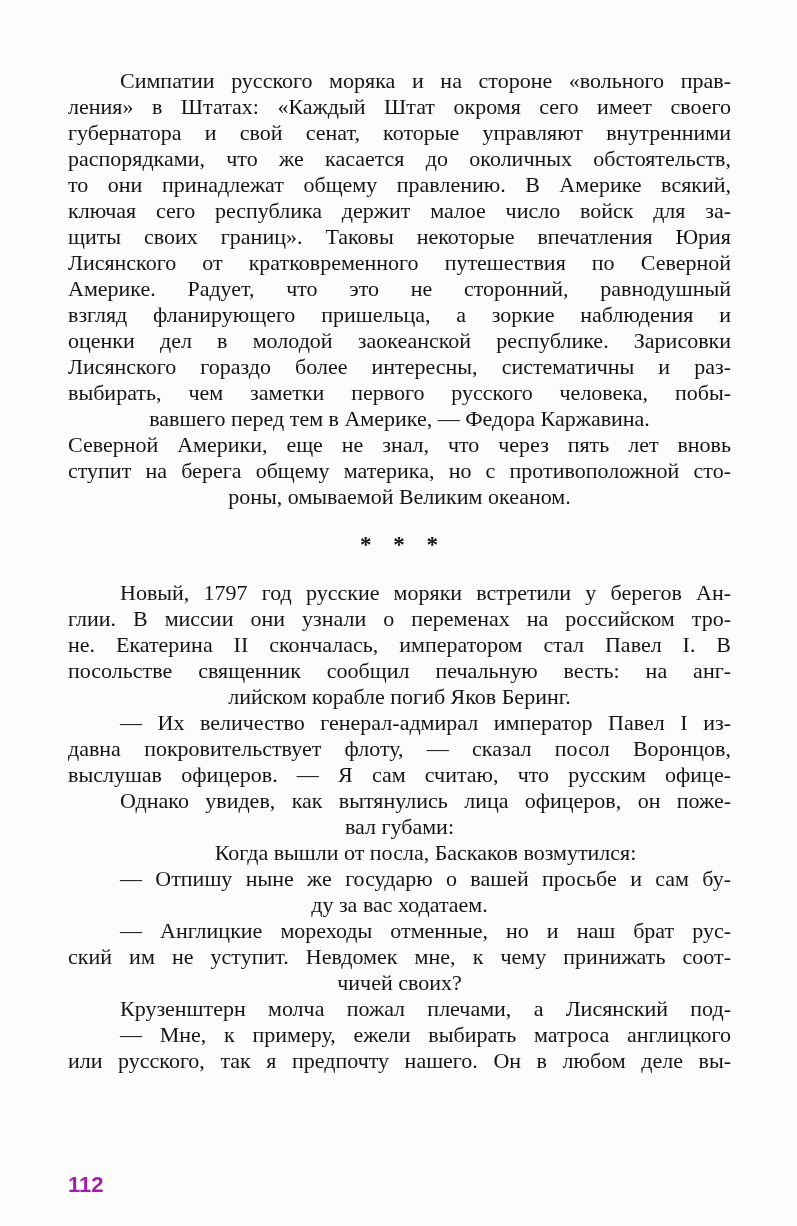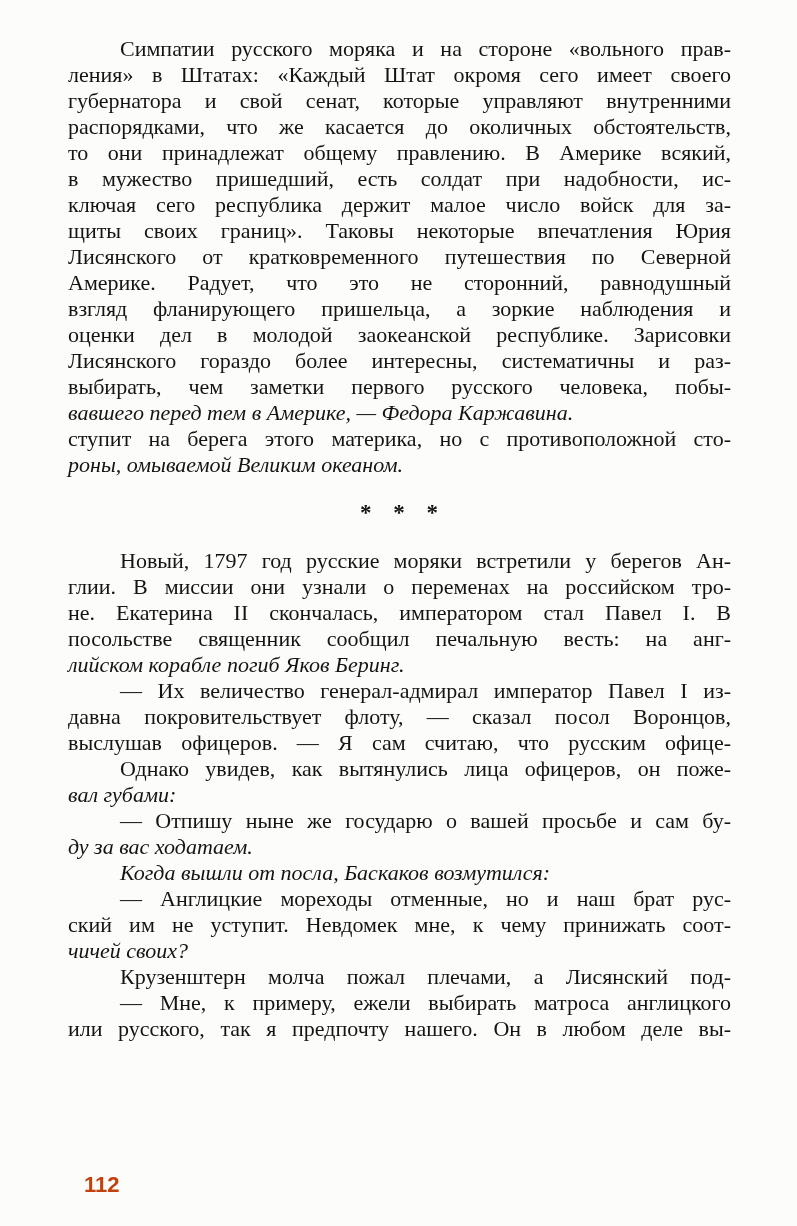--- a/index.html
+++ b/index.html
@@ -14,107 +14,107 @@
     margin: 0 auto;
     background: #fcfcfa;
     box-sizing: border-box;
     padding: 36px 66px 0 68px;
     overflow: hidden;
     font-family: "Liberation Serif", "DejaVu Serif", serif;
     color: #141414;
   }
   .content {
     width: 100%;
+    margin-top: 32px;
   }
   .para {
     margin: 0;
   }
   .pline {
     font-size: 22px;
     line-height: 26px;
     text-align: justify;
     text-align-last: justify;
     white-space: normal;
   }
   .pline.first {
     text-indent: 52px;
   }
   .pline.para-end {
-    text-align: left;
+    text-align: center;
     text-align-last: auto;
-    font-style: italic;
   }
   .separator {
     text-align: center;
     font-size: 23px;
     font-weight: bold;
     line-height: 26px;
     word-spacing: 14px;
     margin: 22px 0 22px 0;
     letter-spacing: 1px;
   }
   .page-number {
     position: absolute;
-    left: 84px;
+    left: 68px;
     top: 1172px;
     font-family: "Liberation Sans", "DejaVu Sans", sans-serif;
     font-size: 22px;
     font-weight: bold;
-    color: #c2410c;
+    color: #a21caf;
   }
 </style>
 </head>
 <body>
 
 <div class="page">
   <div class="content">
       <div class="para">
         <div class="pline first">Симпатии русского моряка и на стороне «вольного прав-</div>
         <div class="pline">ления» в Штатах: «Каждый Штат окромя сего имеет своего</div>
         <div class="pline">губернатора и свой сенат, которые управляют внутренними</div>
         <div class="pline">распорядками, что же касается до околичных обстоятельств,</div>
         <div class="pline">то они принадлежат общему правлению. В Америке всякий,</div>
-        <div class="pline">в мужество пришедший, есть солдат при надобности, ис-</div>
         <div class="pline">ключая сего республика держит малое число войск для за-</div>
         <div class="pline">щиты своих границ». Таковы некоторые впечатления Юрия</div>
         <div class="pline">Лисянского от кратковременного путешествия по Северной</div>
         <div class="pline">Америке. Радует, что это не сторонний, равнодушный</div>
         <div class="pline">взгляд фланирующего пришельца, а зоркие наблюдения и</div>
         <div class="pline">оценки дел в молодой заокеанской республике. Зарисовки</div>
         <div class="pline">Лисянского гораздо более интересны, систематичны и раз-</div>
         <div class="pline">выбирать, чем заметки первого русского человека, побы-</div>
         <div class="pline para-end">вавшего перед тем в Америке, — Федора Каржавина.</div>
       </div>
       <div class="para">
-        <div class="pline">ступит на берега этого материка, но с противоположной сто-</div>
+        <div class="pline">Северной Америки, еще не знал, что через пять лет вновь</div>
+        <div class="pline">ступит на берега общему материка, но с противоположной сто-</div>
         <div class="pline para-end">роны, омываемой Великим океаном.</div>
       </div>
       <div class="separator">* * *</div>
       <div class="para">
         <div class="pline first">Новый, 1797 год русские моряки встретили у берегов Ан-</div>
         <div class="pline">глии. В миссии они узнали о переменах на российском тро-</div>
         <div class="pline">не. Екатерина II скончалась, императором стал Павел I. В</div>
         <div class="pline">посольстве священник сообщил печальную весть: на анг-</div>
         <div class="pline para-end">лийском корабле погиб Яков Беринг.</div>
       </div>
       <div class="para">
         <div class="pline first">— Их величество генерал-адмирал император Павел I из-</div>
         <div class="pline">давна покровительствует флоту, — сказал посол Воронцов,</div>
         <div class="pline">выслушав офицеров. — Я сам считаю, что русским офице-</div>
       </div>
       <div class="para">
         <div class="pline first">Однако увидев, как вытянулись лица офицеров, он поже-</div>
         <div class="pline para-end">вал губами:</div>
       </div>
       <div class="para">
+        <div class="pline first para-end">Когда вышли от посла, Баскаков возмутился:</div>
+      </div>
+      <div class="para">
         <div class="pline first">— Отпишу ныне же государю о вашей просьбе и сам бу-</div>
         <div class="pline para-end">ду за вас ходатаем.</div>
-      </div>
-      <div class="para">
-        <div class="pline first para-end">Когда вышли от посла, Баскаков возмутился:</div>
       </div>
       <div class="para">
         <div class="pline first">— Англицкие мореходы отменные, но и наш брат рус-</div>
         <div class="pline">ский им не уступит. Невдомек мне, к чему принижать соот-</div>
         <div class="pline para-end">чичей своих?</div>
       </div>
       <div class="para">
         <div class="pline first">Крузенштерн молча пожал плечами, а Лисянский под-</div>
       </div>
       <div class="para">

